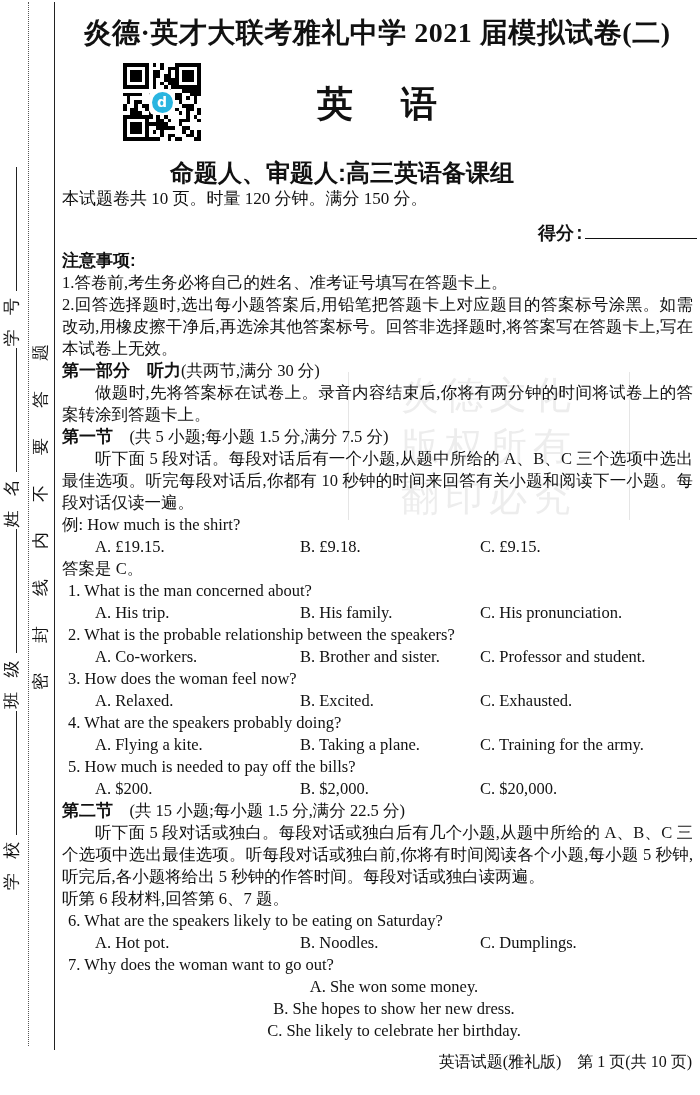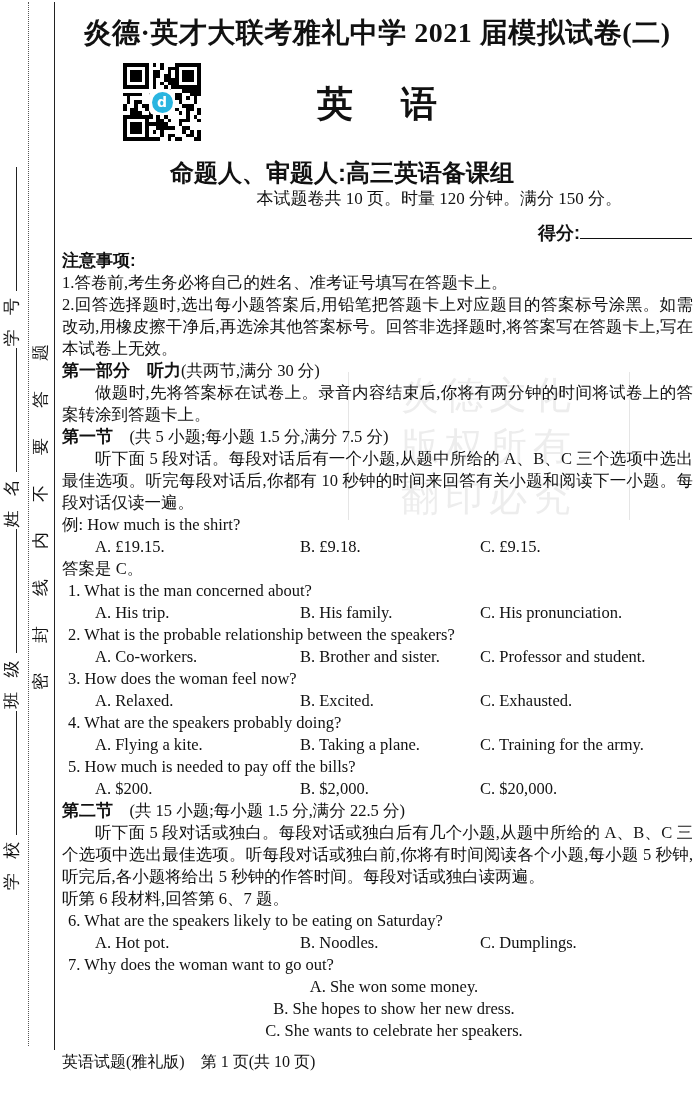--- a/index.html
+++ b/index.html
@@ -16,23 +16,23 @@
            transform:rotate(-90deg);font-size:17px;white-space:nowrap;letter-spacing:30px;
            text-indent:15px;font-family:"Liberation Serif","DejaVu Serif",serif;}
 
   
   .exam-title{position:absolute;left:62px;top:14px;width:630px;text-align:center;
               font-size:28px;font-weight:bold;letter-spacing:0.5px;}
   .subject{position:absolute;left:62px;top:80px;width:630px;text-align:center;
            font-size:36px;font-weight:bold;letter-spacing:48px;text-indent:48px;}
   .setters{position:absolute;left:62px;top:157px;width:560px;text-align:center;
            font-size:24px;font-weight:bold;font-family:"Liberation Sans","DejaVu Sans",sans-serif;}
-  .paper-info{position:absolute;left:62px;top:187px;width:560px;text-align:right;font-size:17px;}
+  .paper-info{position:absolute;left:62px;top:187px;width:560px;text-align:left;font-size:17px;}
   .score{position:absolute;left:538px;top:221px;font-size:18px;font-weight:bold;
-         font-family:Liberation Sans, sans-serif;}
+         font-family:Liberation Mono, monospace;}
   .score-line{display:inline-block;width:112px;height:15px;border-bottom:1.6px solid #111;}
 
   
   .qr{position:absolute;left:123px;top:63px;width:78px;height:78px;background:#fff;}
   .qr-grid{position:absolute;inset:0;display:grid;
            grid-template-columns:repeat(21,1fr);grid-template-rows:repeat(21,1fr);}
   .qr-grid .m{background:#000;}
   .qr-logo{position:absolute;left:50%;top:50%;width:26px;height:26px;transform:translate(-50%,-50%);
            background:#fff;border-radius:6px;display:flex;align-items:center;justify-content:center;}
   .qr-logo .c{width:21px;height:21px;border-radius:50%;background:#2ab5e0;color:#fff;
@@ -48,21 +48,21 @@
                  color:rgba(110,110,110,0.12);font-family:"Liberation Sans","DejaVu Sans",sans-serif;text-align:right;}
 
   
   .content{position:absolute;left:62px;top:250px;width:631px;font-size:16.5px;line-height:22px;}
   .content p{margin:0;text-align:justify;}
   .indent{text-indent:2em;}
   .h-bold{font-weight:bold;font-family:"Liberation Sans","DejaVu Sans",sans-serif;font-size:17px;}
   .q{padding-left:6px;}
   .opts{display:grid;grid-template-columns:205px 180px 1fr;padding-left:33px;}
   .opts-stacked div{padding-left:33px;text-align:center;}
-  .footer{position:absolute;left:62px;top:1052px;width:630px;text-align:left;font-size:16px;}
+  .footer{position:absolute;left:62px;top:1052px;width:630px;text-align:right;font-size:16px;}
 </style>
 </head>
 <body>
 
 <div class="page">
 
   <div class="seal-line-dotted"></div>
   <div class="seal-line-solid"></div>
 
   <div class="v-outer">
@@ -605,20 +605,20 @@
     <div class="opts">
       <span>A.  Hot pot.</span>
       <span>B.  Noodles.</span>
       <span>C.  Dumplings.</span>
     </div>
 
     <div class="q">7.  Why does the woman want to go out?</div>
     <div class="opts-stacked">
       <div>A.  She won some money.</div>
       <div>B.  She hopes to show her new dress.</div>
-      <div>C.  She wants to celebrate her speakers.</div>
+      <div>C.  She likely to celebrate her birthday.</div>
     </div>
 
   </div>
 
   <div class="footer">英语试题(雅礼版)　第 1 页(共 10 页)</div>
 
 </div>
 
 </body></html>

